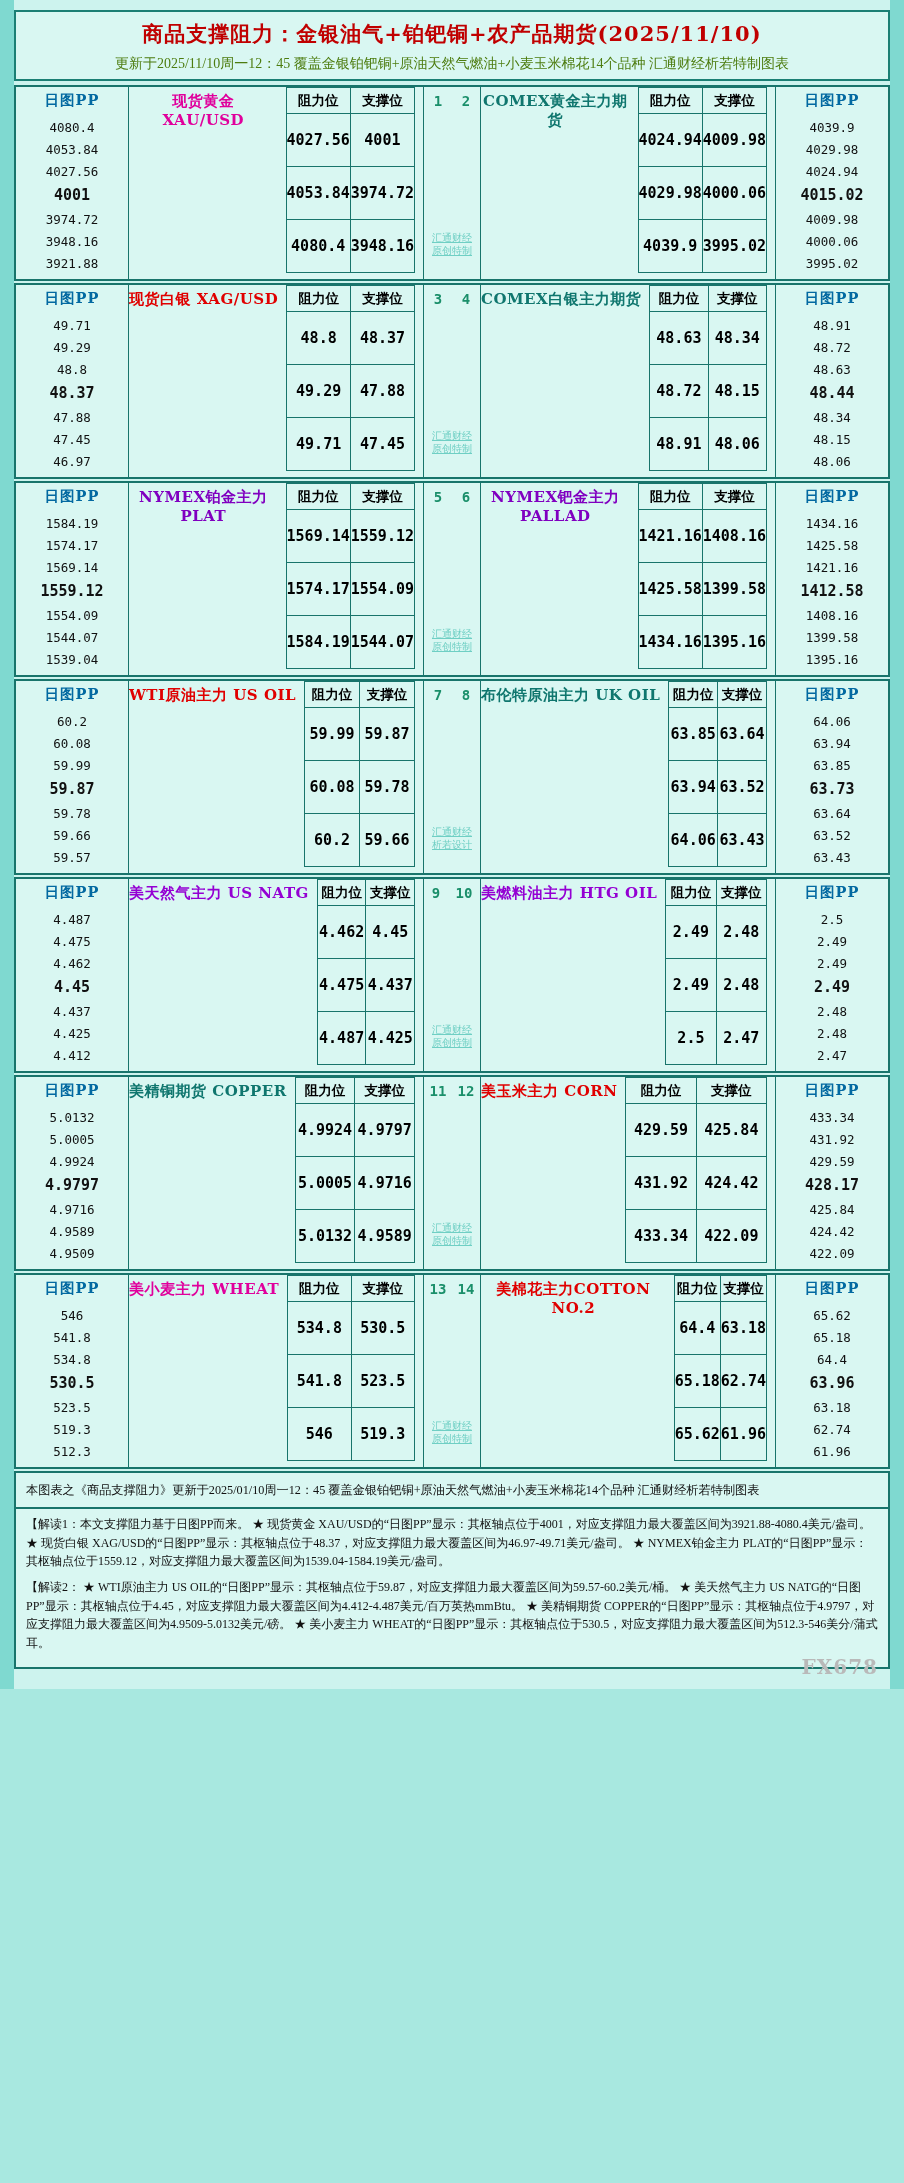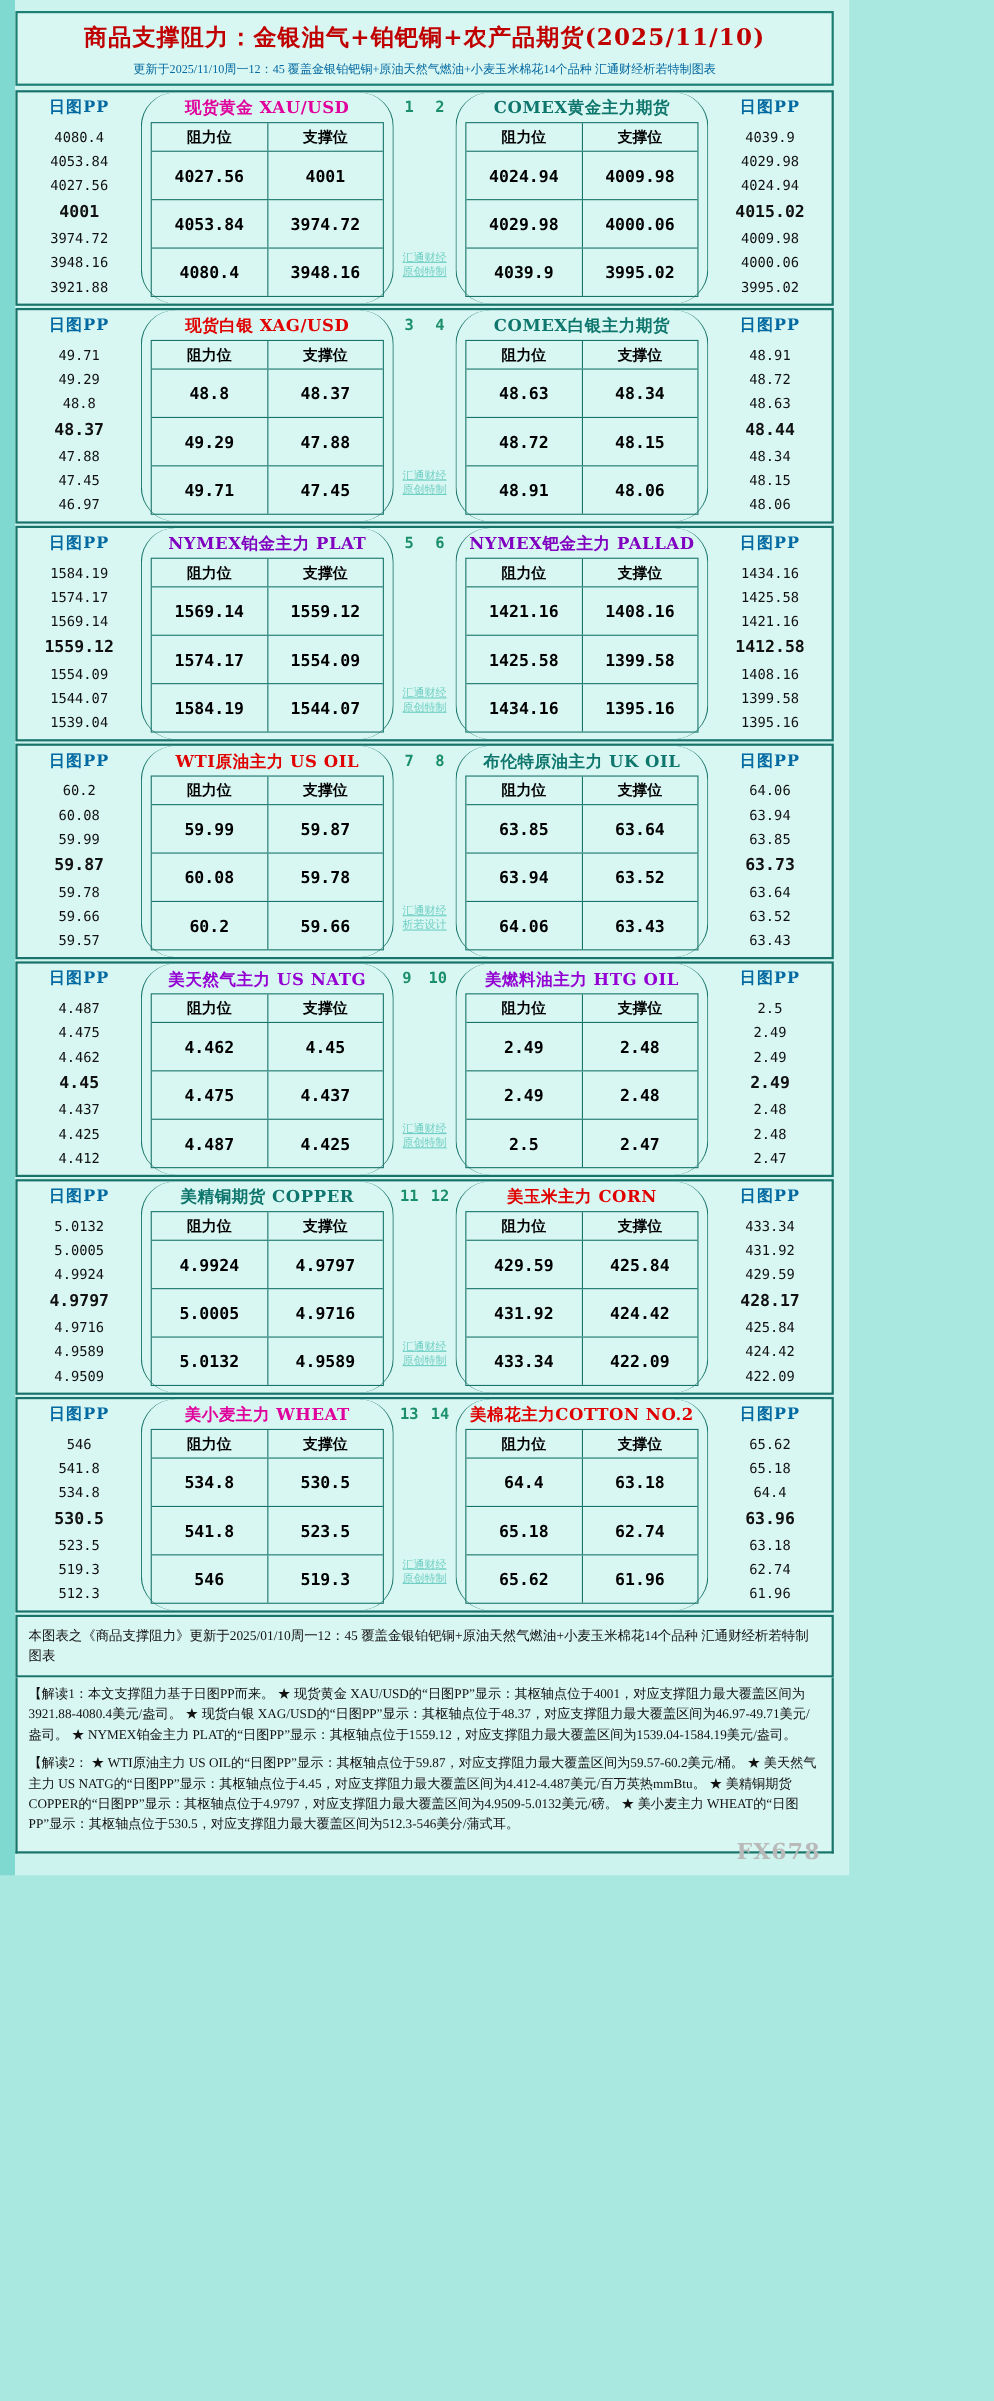--- a/index.html
+++ b/index.html
@@ -4,43 +4,43 @@
 <style>
   * { box-sizing: border-box; }
   body {
     margin: 0;
     padding: 0;
     width: 904px;
     background: #a8e8e0;
     font-family: "Liberation Sans", sans-serif;
   }
   .page {
-    width: 772px;
+    width: 904px;
     background: linear-gradient(to right, #7fd9d0 0px, #7fd9d0 14px, #cdf3ee 14px, #cdf3ee 890px, #7fd9d0 890px);
     padding: 10px 14px 20px 14px;
     position: relative;
   }
   .titlebar {
     background: #d9f7f2;
     border: 2px solid #1b7f74;
     text-align: center;
     padding: 8px 4px 6px 4px;
     margin-bottom: 4px;
   }
   .maintitle {
     color: #c00000;
     font-weight: bold;
     font-size: 21px;
     letter-spacing: 1px;
     font-family: "DejaVu Serif", serif;
   }
   .subtitle {
     margin-top: 7px;
-    font-size: 11px;
-    color: #0369a1;
+    font-size: 14px;
+    color: #4d7c0f;
     font-family: "Liberation Serif", serif;
   }
   .block {
     border: 2px solid #18746b;
     border-bottom-width: 2px;
     background: #d9f7f2;
     display: flex;
     margin-bottom: 2px;
     height: 196px;
   }
@@ -66,24 +66,23 @@
     justify-content: space-around;
     align-items: center;
     width: 100%;
     padding: 2px 0 4px 0;
   }
   .lvl { font-size: 12.5px; color: #111; font-family: "DejaVu Sans Mono", monospace; }
   .lvl.pivot { font-weight: bold; font-size: 15px; }
   .core {
     flex: 1;
     display: flex;
-    flex-direction: column;
+    flex-direction: row;
     border-left: 1.5px solid #18746b;
     border-right: 1.5px solid #18746b;
-    border-radius: 31px;
   }
   .core-title {
     text-align: center;
     font-weight: bold;
     font-size: 15px;
     padding: 5px 0 3px 0;
     font-family: "DejaVu Serif", serif;
     letter-spacing: 0.5px;
   }
   .c-magenta { color: #e0009c; }

